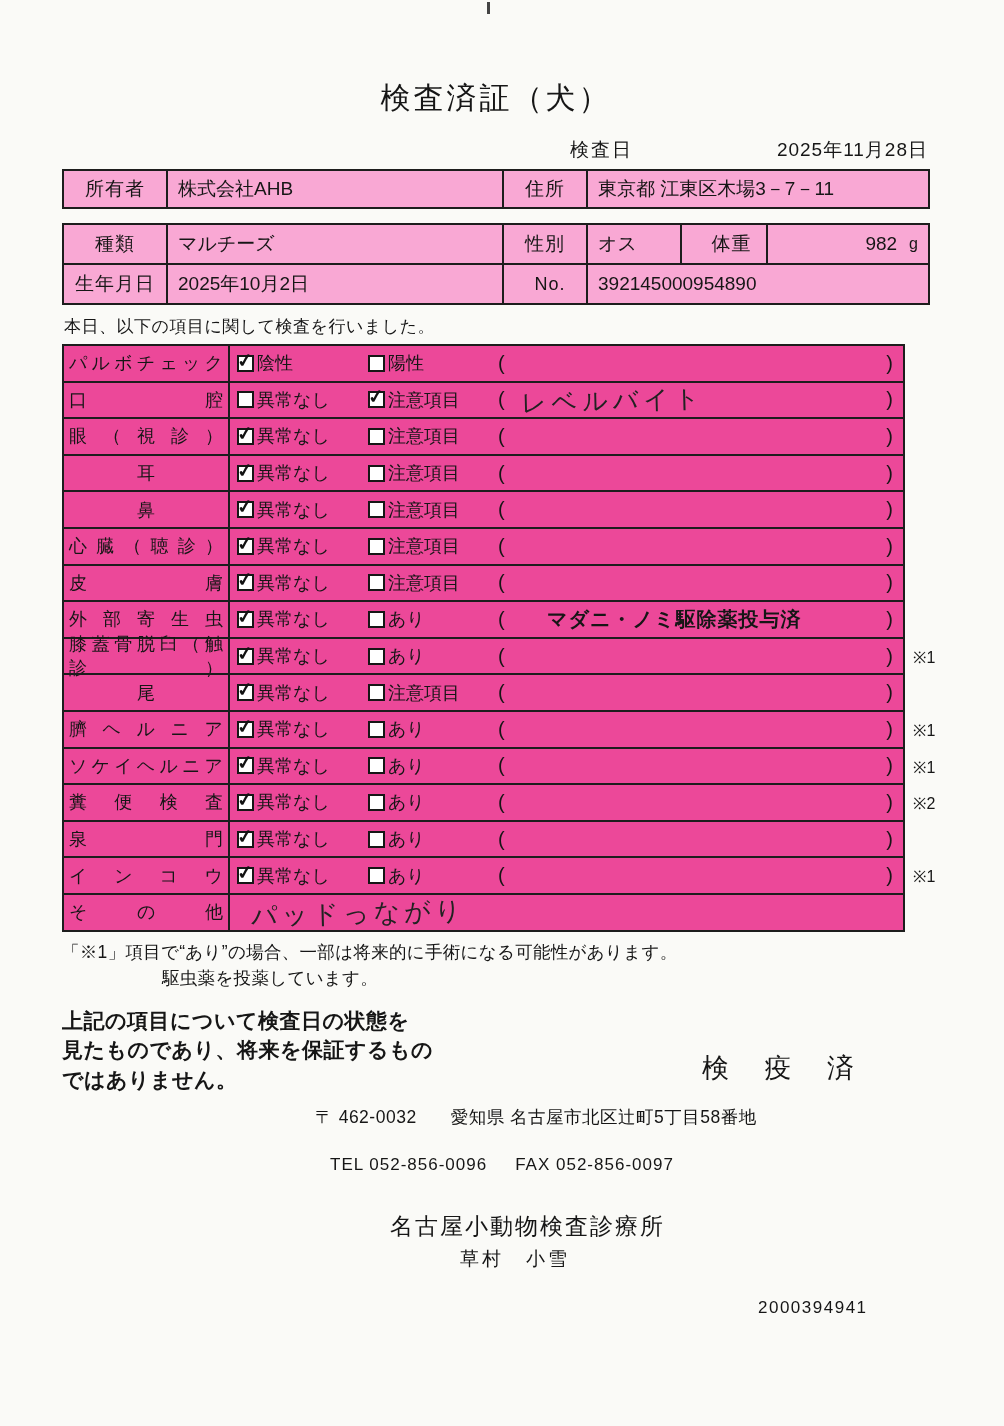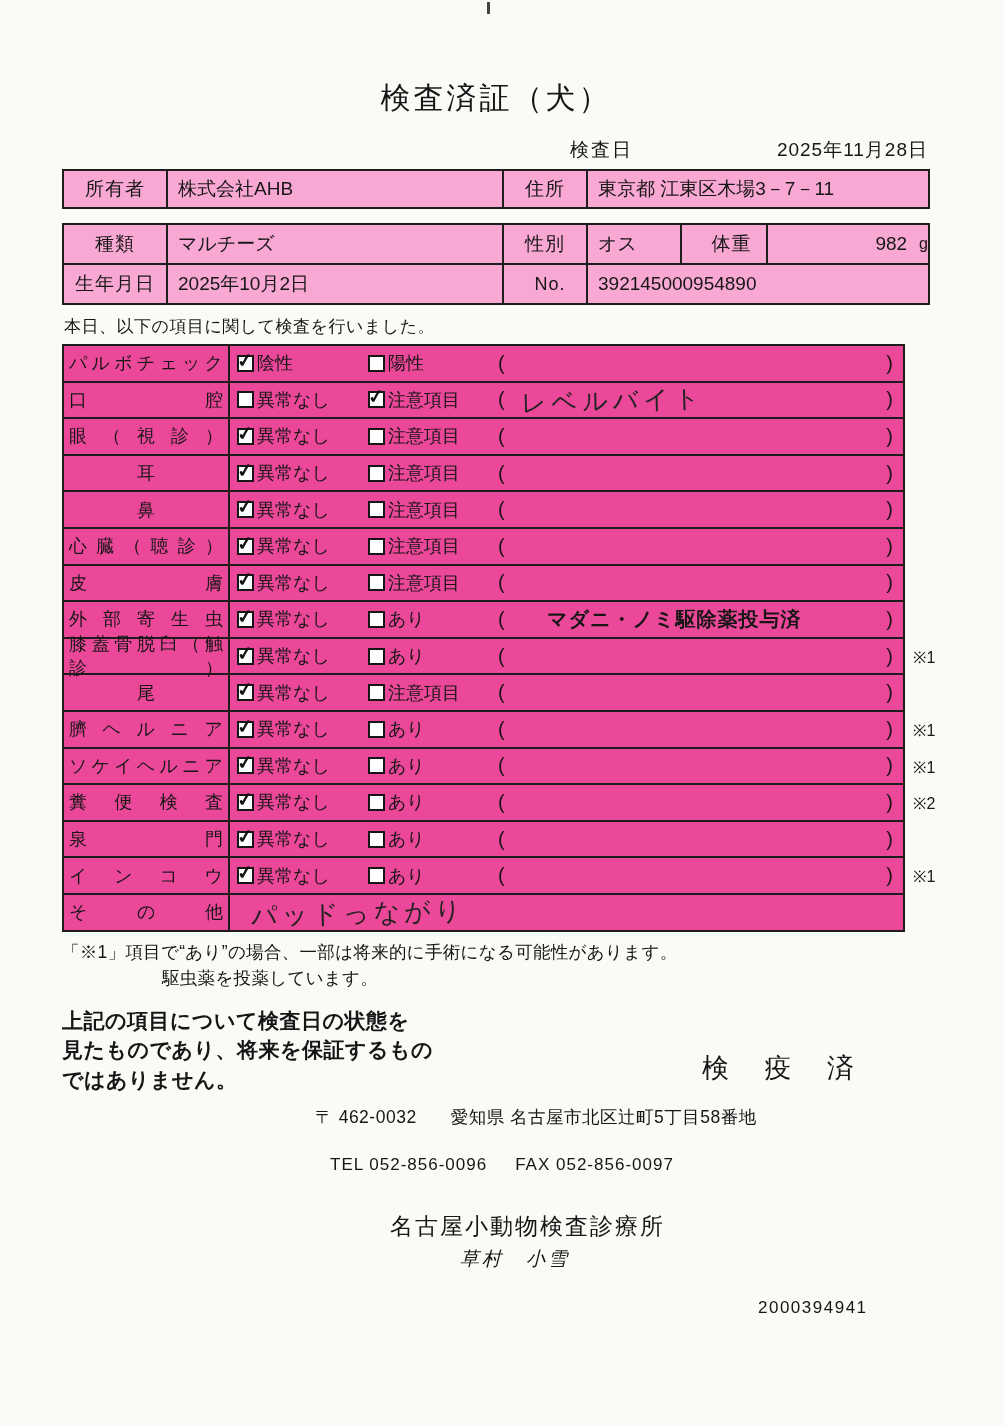--- a/index.html
+++ b/index.html
@@ -25,21 +25,21 @@
   .trow{display:flex;align-items:center;height:36px;}
   .tbl-b .trow{height:38px;}
   .trow + .trow{border-top:2px solid #1d1d1d;}
   .cell{box-sizing:border-box;height:100%;display:flex;align-items:center;font-size:19px;}
   .cell.bR{border-right:2px solid #1d1d1d;}
   .cell.lab{justify-content:center;letter-spacing:1px;}
   .cell.val{padding-left:10px;}
   .w-lab1{width:104px;}  .w-val1{width:336px;}  .w-lab2{width:84px;}
   .w-sex{width:94px;} .w-wlab{width:86px;padding-left:15px;}
   .flex1{flex:1;}
-  .weight-val{flex:1;justify-content:flex-end;gap:12px;}
+  .weight-val{flex:1;justify-content:flex-end;padding-right:10px;gap:12px;}
   .weight-val .unit{font-size:16px;}
   .gap14{height:14px;}
   .no-label{font-size:18px;padding-left:10px;}
 
   .intro{margin:10px 0 6px 64px;font-size:17px;letter-spacing:0.5px;}
 
   
   .check-table{margin-left:62px;width:843px;border:2px solid #1d1d1d;box-sizing:border-box;background:#ec4899;}
   .c-row{position:relative;display:flex;height:34.6px;}
   .c-row + .c-row{border-top:2px solid #1d1d1d;}
@@ -68,21 +68,21 @@
   .fnote.indent{margin-left:118px;margin-top:2px;padding-left:44px;}
   .disc-row{margin:16px 0 0 62px;width:868px;display:flex;}
   .disclaimer{width:440px;font-size:21px;font-weight:bold;line-height:1.42;letter-spacing:0.5px;}
   .stamp{margin-left:200px;align-self:center;margin-top:36px;
          font-size:27px;letter-spacing:14px;font-weight:500;white-space:nowrap;}
   .addr{margin:10px 0 0 62px;width:868px;text-align:center;padding-left:80px;
         box-sizing:border-box;font-size:17.5px;letter-spacing:0.5px;}
   .addr .postal{margin-right:34px;}
   .tel{margin:26px 0 0 330px;font-size:17px;letter-spacing:1px;display:flex;gap:28px;}
   .clinic{margin:36px 0 0 390px;font-size:23px;letter-spacing:2px;}
-  .vet{margin:4px 8px 0 460px;font-size:19px;letter-spacing:3px;font-style:italic;}
+  .vet{margin:4px 8px 0 460px;font-size:19px;letter-spacing:3px;}
   .serial{margin:26px 0 0 758px;font-size:17px;letter-spacing:1.5px;}
 </style>
 </head>
 <body>
 
 <div class="sheet">
   <div class="scan-tick"></div>
 
   <div class="title">検査済証（犬）</div>
 

